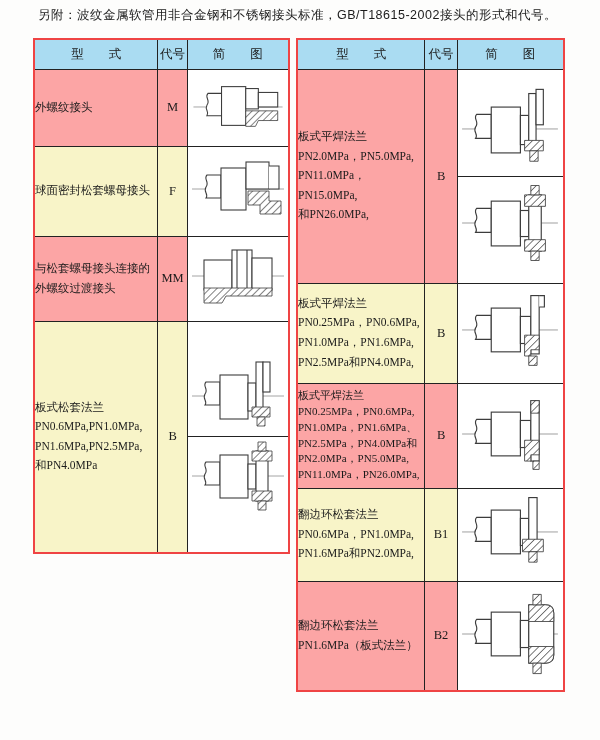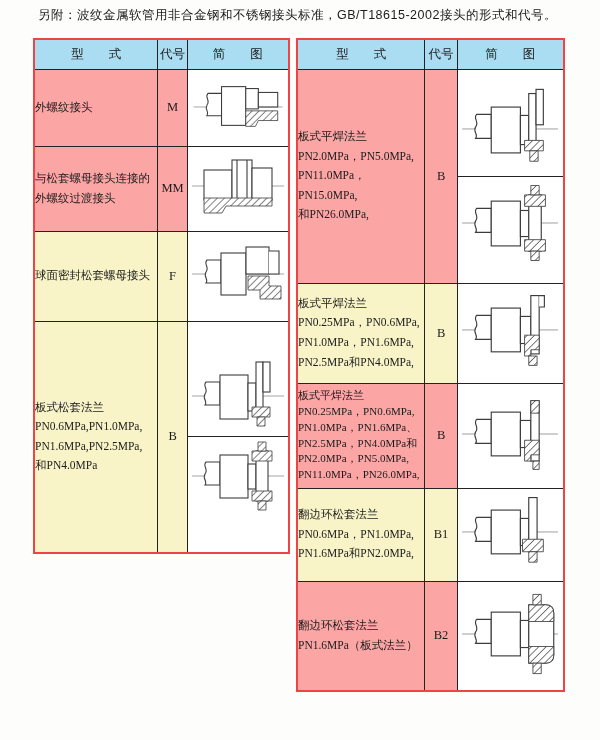--- a/index.html
+++ b/index.html
@@ -81,47 +81,47 @@
         <line class="cl" x1="2" y1="33" x2="94" y2="33"></line>
         <path class="s" d="M31,19 H17 c-4,4 3,7 -1,12 c-3,5 3,7 0,11 H31 z"></path>
         <rect class="s" x="31" y="12" width="25" height="40"></rect>
         <rect class="s" x="56" y="14" width="13" height="21"></rect>
         <rect class="s" x="69" y="18" width="20" height="15"></rect>
         <path class="h" d="M56,37 h33 v10 h-20 l-3,6 h-10 z"></path>
       </svg>
     </td>
   </tr>
 
+  <tr style="height:90px">
+    <td class="ct yellow">球面密封松套螺母接头</td>
+    <td class="cc yellow">F</td>
+    <td class="cd">
+      <svg width="96" height="70" viewBox="0 0 96 70">
+        <line class="cl" x1="2" y1="35" x2="94" y2="35"></line>
+        <path class="s" d="M31,21 H17 c-4,4 3,7 -1,12 c-3,5 3,7 0,11 H31 z"></path>
+        <rect class="s" x="31" y="14" width="25" height="42"></rect>
+        <rect class="s" x="56" y="8" width="23" height="27"></rect>
+        <path class="s" d="M79,12 h10 v23 h-10"></path>
+        <path class="h" d="M58,37 h21 v10 h12 v13 h-21 v-9 h-12 z"></path>
+      </svg>
+    </td>
+  </tr>
+
   <tr style="height:85px">
     <td class="ct">与松套螺母接头连接的
 外螺纹过渡接头</td>
     <td class="cc">MM</td>
     <td class="cd">
       <svg width="96" height="66" viewBox="0 0 96 66">
         <line class="cl" x1="2" y1="32" x2="94" y2="32"></line>
         <rect class="s" x="14" y="16" width="28" height="30"></rect>
         <rect class="s" x="42" y="6" width="20" height="40"></rect>
         <path class="s" d="M47,6 v40 M57,6 v40" fill="none"></path>
         <rect class="s" x="62" y="14" width="20" height="32"></rect>
         <path class="h" d="M14,44 h68 v8 h-46 l-4,7 h-18 z"></path>
-      </svg>
-    </td>
-  </tr>
-
-  <tr style="height:90px">
-    <td class="ct yellow">球面密封松套螺母接头</td>
-    <td class="cc yellow">F</td>
-    <td class="cd">
-      <svg width="96" height="70" viewBox="0 0 96 70">
-        <line class="cl" x1="2" y1="35" x2="94" y2="35"></line>
-        <path class="s" d="M31,21 H17 c-4,4 3,7 -1,12 c-3,5 3,7 0,11 H31 z"></path>
-        <rect class="s" x="31" y="14" width="25" height="42"></rect>
-        <rect class="s" x="56" y="8" width="23" height="27"></rect>
-        <path class="s" d="M79,12 h10 v23 h-10"></path>
-        <path class="h" d="M58,37 h21 v10 h12 v13 h-21 v-9 h-12 z"></path>
       </svg>
     </td>
   </tr>
 
 
 
   <tr style="height:232px">
     <td class="ct yellow">板式松套法兰
 PN0.6MPa,PN1.0MPa,
 PN1.6MPa,PN2.5MPa,

